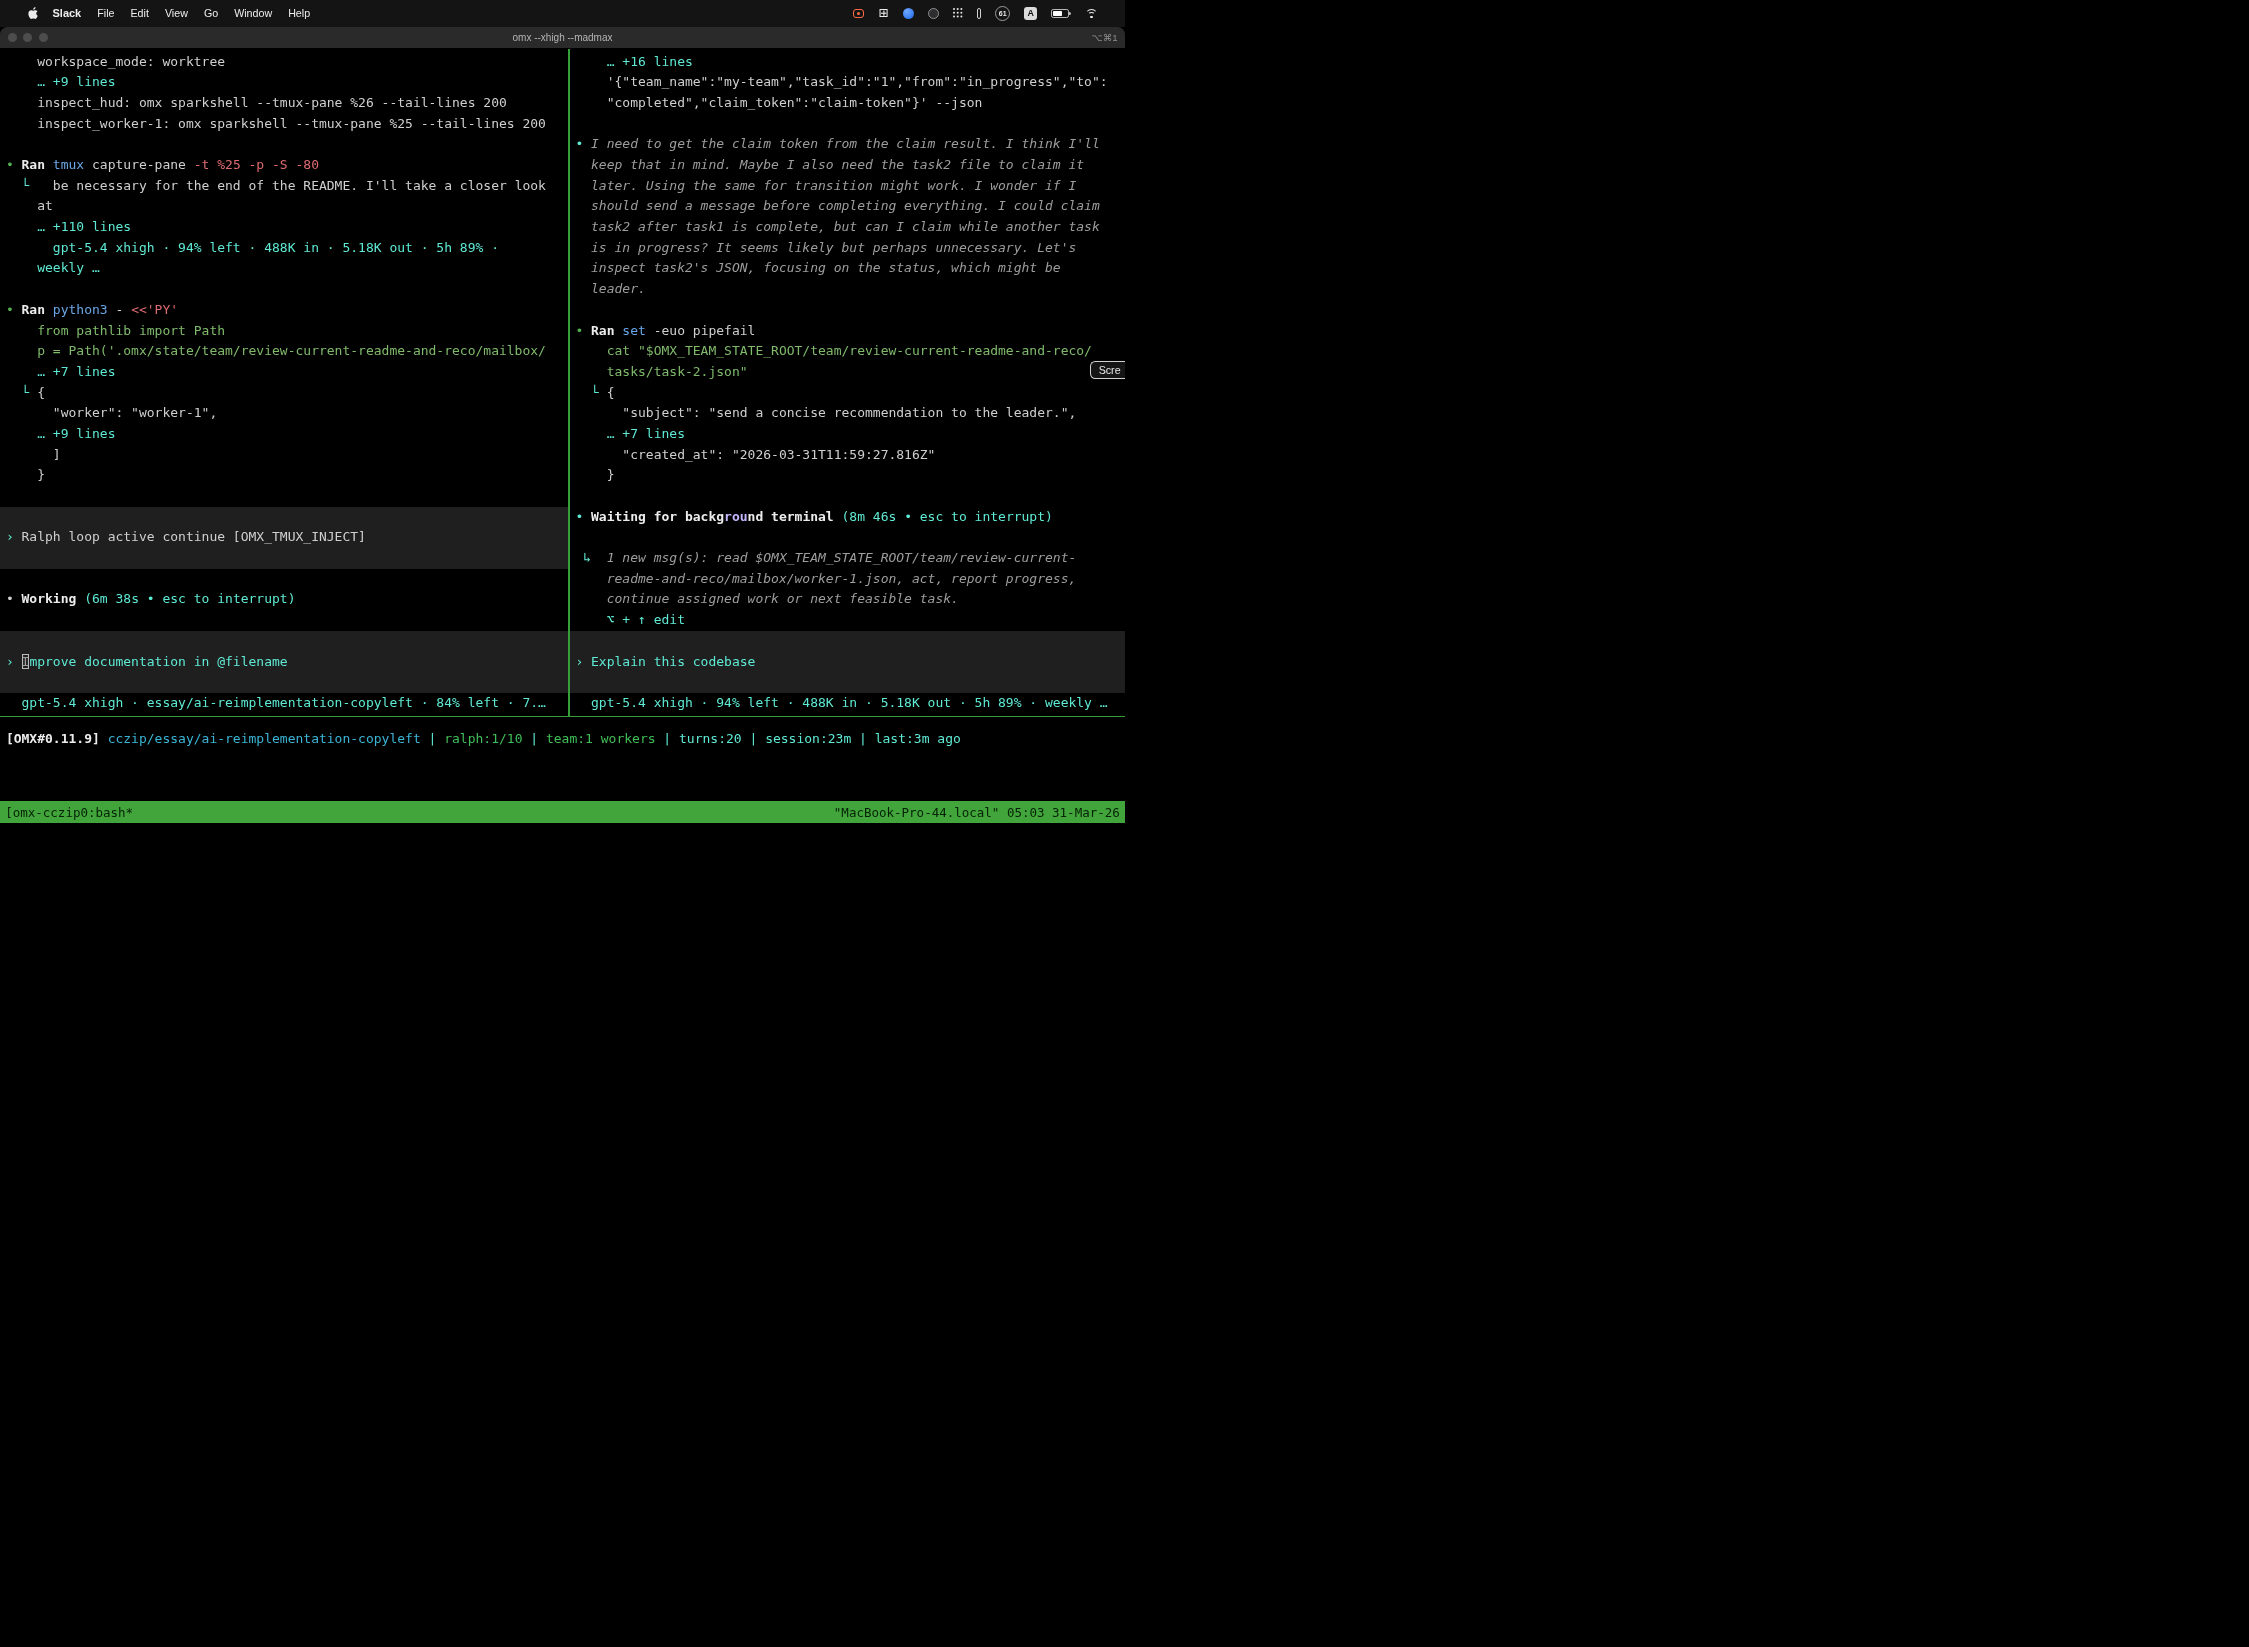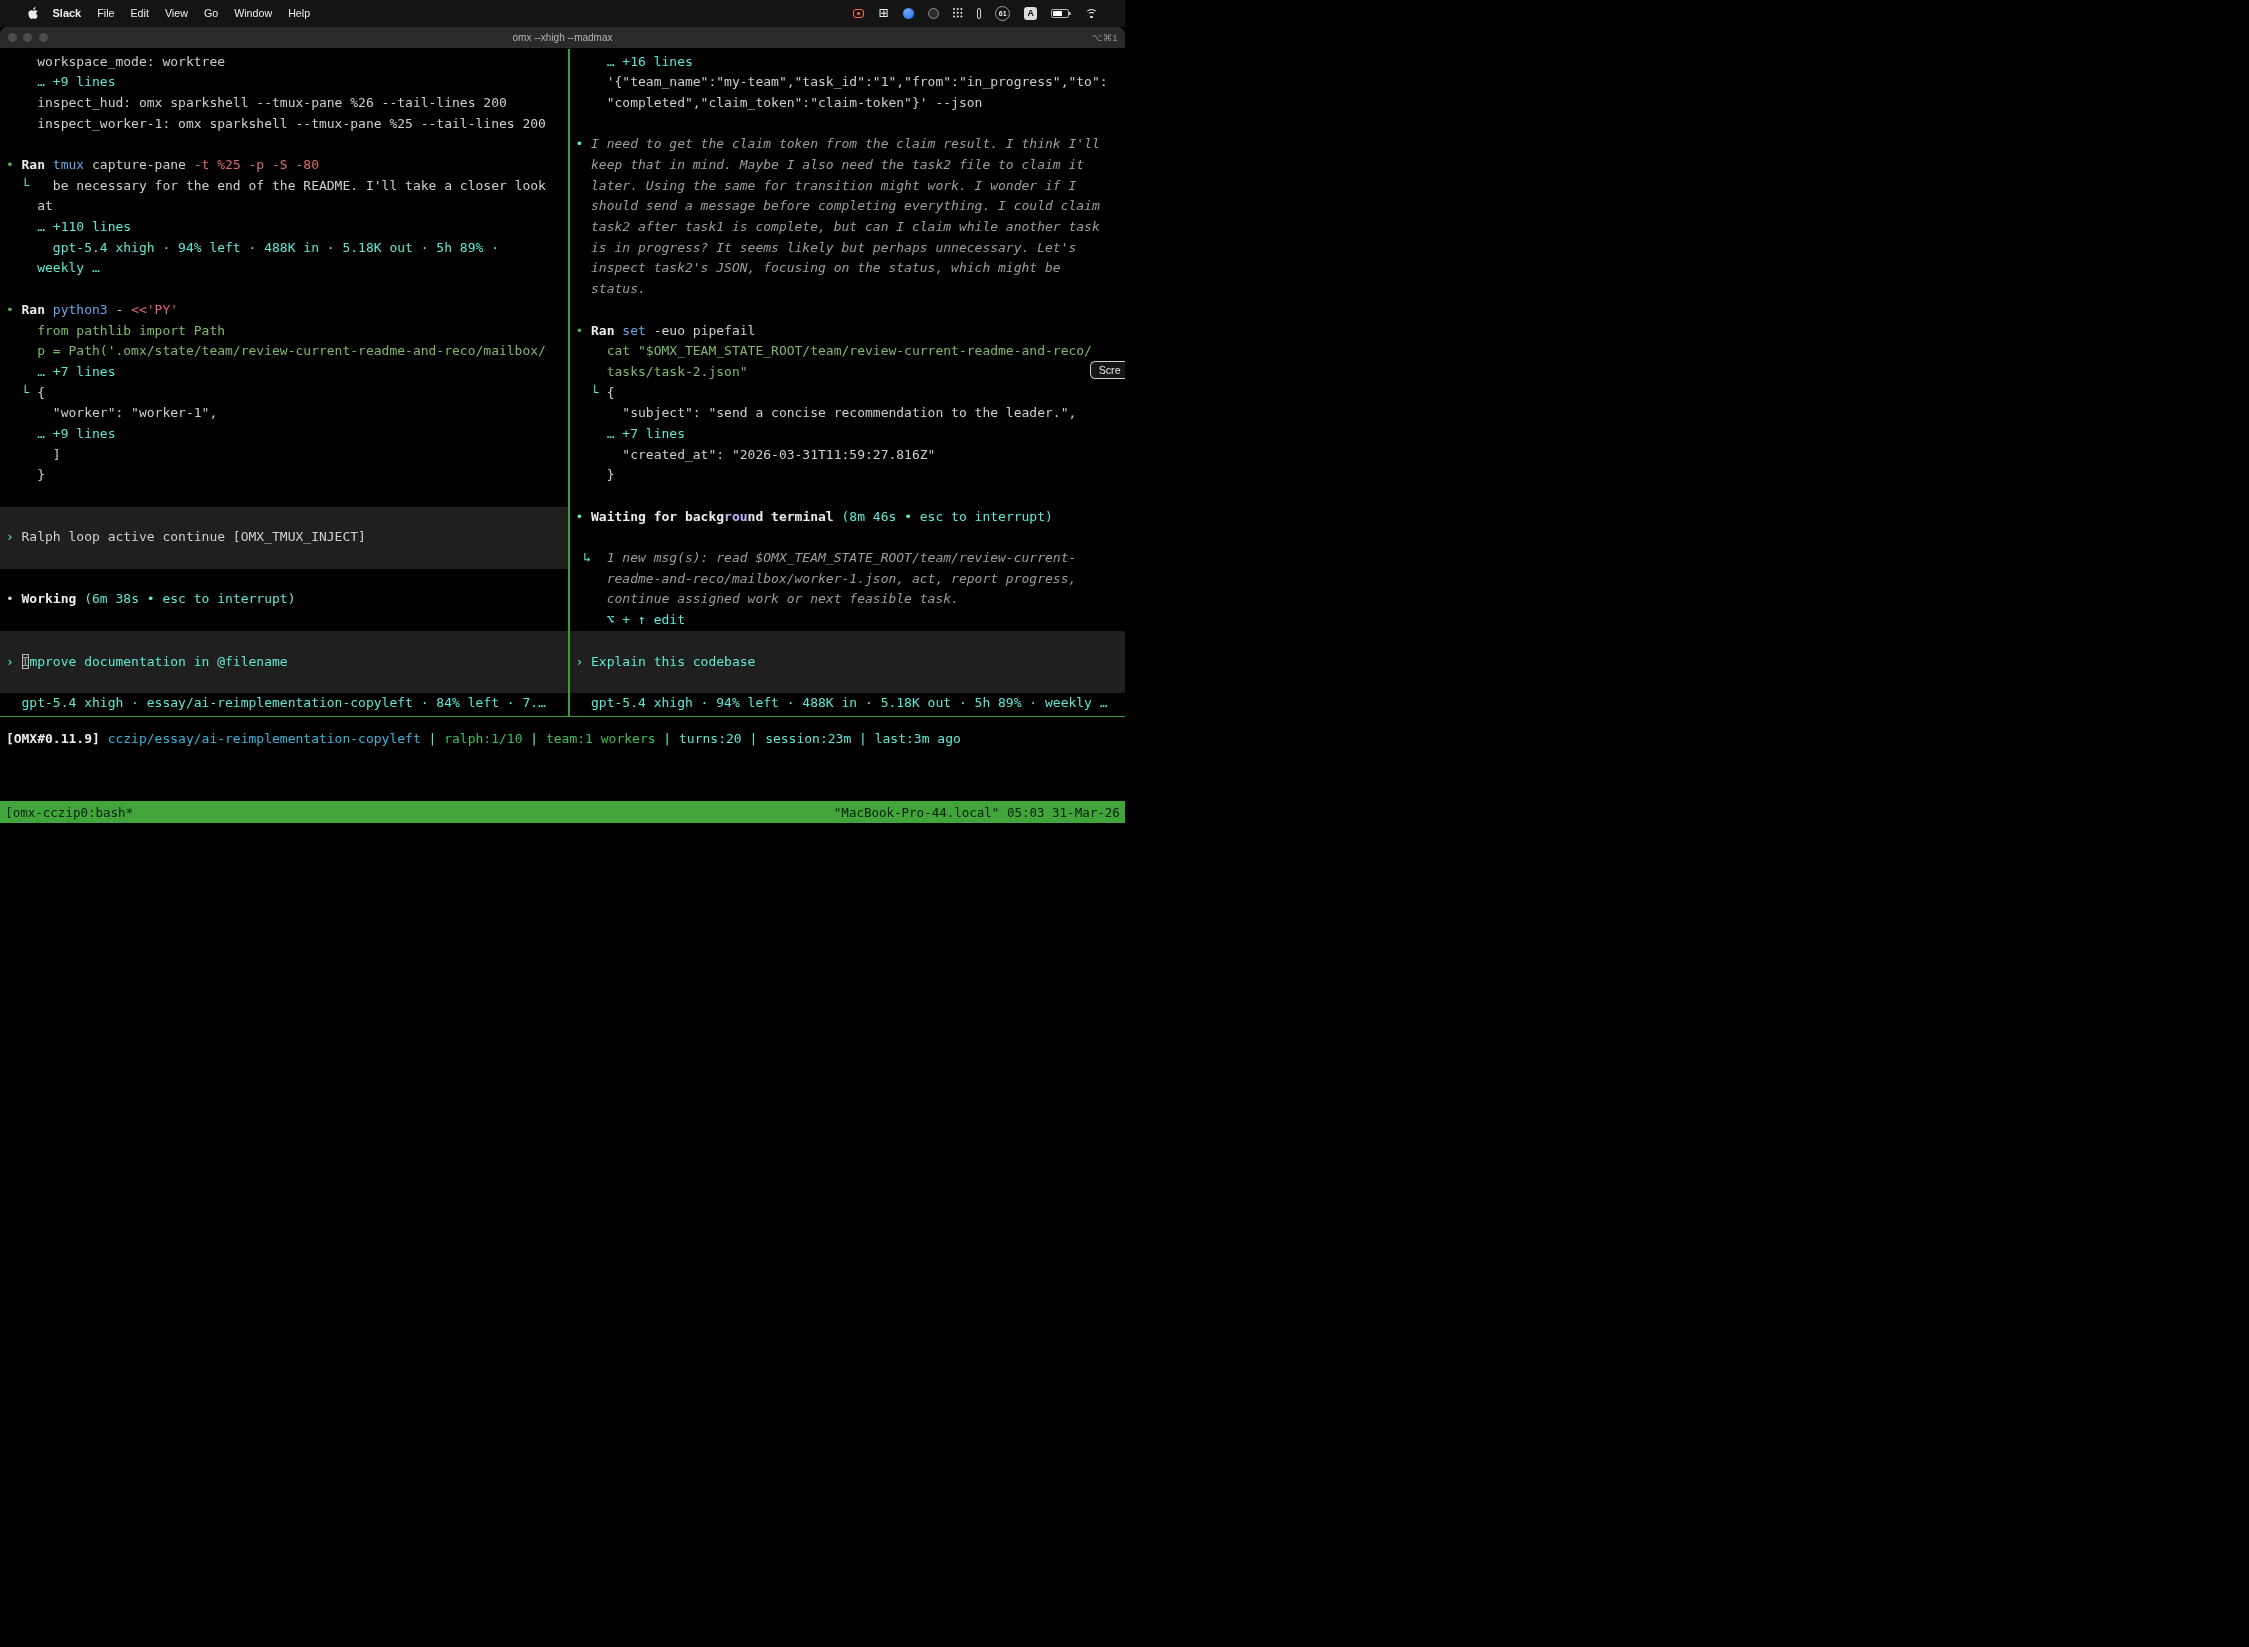--- a/index.html
+++ b/index.html
@@ -167,21 +167,21 @@
         <div class="tline"><span class="seg-fg">    '{"team_name":"my-team","task_id":"1","from":"in_progress","to":</span></div>
         <div class="tline"><span class="seg-fg">    "completed","claim_token":"claim-token"}' --json</span></div>
         <div class="tline">&nbsp;</div>
         <div class="tline"><span class="seg-dim">• </span><span class="seg-ita">I need to get the claim token from the claim result. I think I'll</span></div>
         <div class="tline"><span class="seg-ita">  keep that in mind. Maybe I also need the task2 file to claim it</span></div>
         <div class="tline"><span class="seg-ita">  later. Using the same for transition might work. I wonder if I</span></div>
         <div class="tline"><span class="seg-ita">  should send a message before completing everything. I could claim</span></div>
         <div class="tline"><span class="seg-ita">  task2 after task1 is complete, but can I claim while another task</span></div>
         <div class="tline"><span class="seg-ita">  is in progress? It seems likely but perhaps unnecessary. Let's</span></div>
         <div class="tline"><span class="seg-ita">  inspect task2's JSON, focusing on the status, which might be</span></div>
-        <div class="tline"><span class="seg-ita">  status.</span></div>
+        <div class="tline"><span class="seg-ita">  leader.</span></div>
         <div class="tline">&nbsp;</div>
         <div class="tline"><span class="seg-gb">• </span><span class="seg-bold">Ran </span><span class="seg-blu">set </span><span class="seg-fg">-euo pipefail</span></div>
         <div class="tline"><span class="seg-grn">    cat "$OMX_TEAM_STATE_ROOT/team/review-current-readme-and-reco/</span></div>
         <div class="tline"><span class="seg-grn">    tasks/task-2.json"</span></div>
         <div class="tline"><span class="seg-dim">  └ </span><span class="seg-fg">{</span></div>
         <div class="tline"><span class="seg-fg">      "subject": "send a concise recommendation to the leader.",</span></div>
         <div class="tline"><span class="seg-dim">    … +7 lines</span></div>
         <div class="tline"><span class="seg-fg">      "created_at": "2026-03-31T11:59:27.816Z"</span></div>
         <div class="tline"><span class="seg-fg">    }</span></div>
         <div class="tline">&nbsp;</div>

